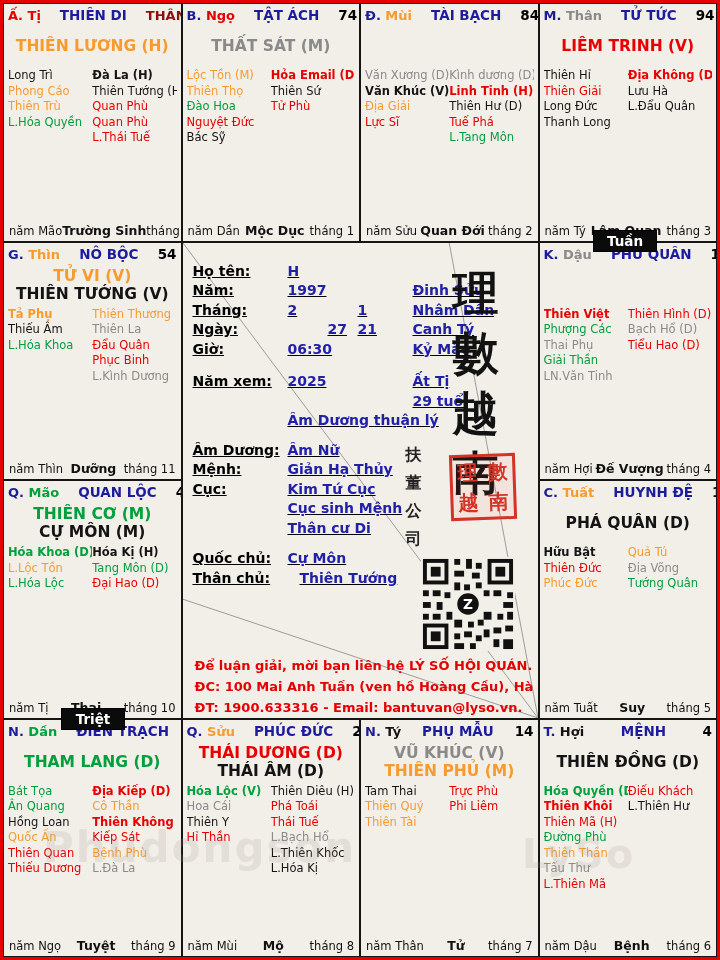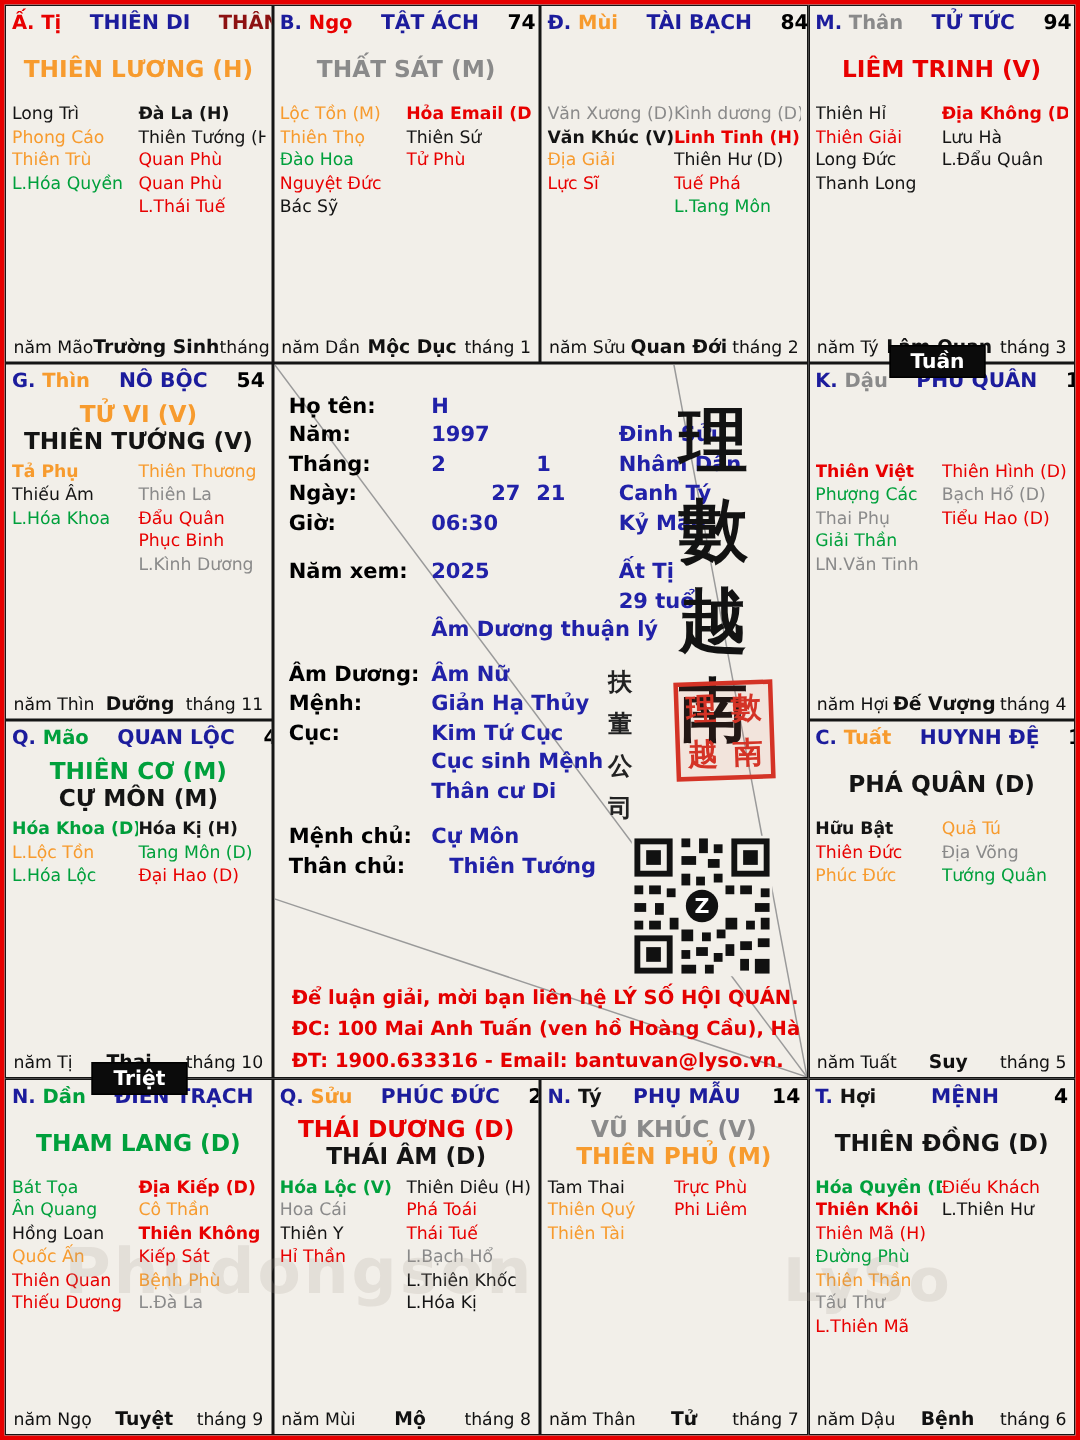--- a/index.html
+++ b/index.html
@@ -20,21 +20,21 @@
   .b{font-weight:bold;}
   .p-foot{margin-top:auto;display:flex;align-items:baseline;font-size:11.5px;color:#111;padding:0 1px 1px;white-space:nowrap;}
   .p-foot .stage{flex:1;text-align:center;font-weight:bold;font-size:12.5px;}
   
   .c-k{color:#141414}.c-n{color:#1c1c9c}.c-r{color:#e80000}.c-o{color:#f79b2e}
   .c-g{color:#00a03c}.c-y{color:#8a8a8a}.c-m{color:#8d1111}
   
   #center{grid-area:2 / 2 / 4 / 4;padding:0;}
   .tri-lines{position:absolute;left:0;top:0;width:100%;height:100%;z-index:0;}
   #info-rows{position:absolute;left:10px;top:20px;right:6px;z-index:1;}
-  .irow{display:grid;grid-template-columns:95px 70px 55px 1fr;height:19.5px;align-items:baseline;}
+  .irow{display:grid;grid-template-columns:95px 70px 55px 1fr;height:19.5px;align-items:baseline;text-decoration:underline;}
   .ilabel{font-weight:bold;font-size:14px;color:#000;white-space:nowrap;}
   .ival{font-weight:bold;font-size:14px;color:#2121a8;white-space:nowrap;}
   #calligraphy{position:absolute;left:270px;top:20px;z-index:1;}
   .cal-char{font-family:"DejaVu Serif","Liberation Serif",serif;font-weight:bold;font-size:46px;line-height:60px;color:#121212;text-align:center;}
   #seal-side{position:absolute;left:223px;top:198px;z-index:1;}
   .side-char{font-family:"DejaVu Serif","Liberation Serif",serif;font-weight:bold;font-size:16px;line-height:28px;color:#222;text-align:center;}
   #seal{position:absolute;left:267px;top:211px;width:60px;height:60px;border:3px solid #d43326;transform:rotate(-2deg);background:rgba(255,80,60,0.07);z-index:2;display:grid;grid-template-columns:1fr 1fr;align-items:center;justify-items:center;}
   .seal-char{font-family:"DejaVu Serif","Liberation Serif",serif;font-weight:bold;font-size:20px;line-height:24px;color:#d43326;}
   #qr{position:absolute;left:238px;top:314px;z-index:1;}
   #contact{position:absolute;left:12px;top:412px;width:342px;z-index:1;font-weight:bold;font-size:13px;line-height:21px;color:#e40000;white-space:nowrap;}
@@ -109,21 +109,21 @@
             <span class="ilabel" style="grid-column: 1;">Cục:</span>
             <span class="ival" style="grid-column: 2 / 5;">Kim Tứ Cục</span>
           </div>
           <div class="irow">
             <span class="ival" style="grid-column: 2 / 5;">Cục sinh Mệnh</span>
           </div>
           <div class="irow">
             <span class="ival" style="grid-column: 2 / 5;">Thân cư Di</span>
           </div>
           <div class="irow" style="margin-top: 11px;">
-            <span class="ilabel" style="grid-column: 1;">Mệnh chủ:</span>
+            <span class="ilabel" style="grid-column: 1;">Quốc chủ:</span>
             <span class="ival" style="grid-column: 2 / 5;">Cự Môn</span>
           </div>
           <div class="irow">
             <span class="ilabel" style="grid-column: 1;">Thân chủ:</span>
             <span class="ival" style="grid-column: 2 / 5; margin-left: 12px;">Thiên Tướng</span>
           </div>
         </div>
       <div id="calligraphy">
           <div class="cal-char">理</div>
           <div class="cal-char">數</div>

